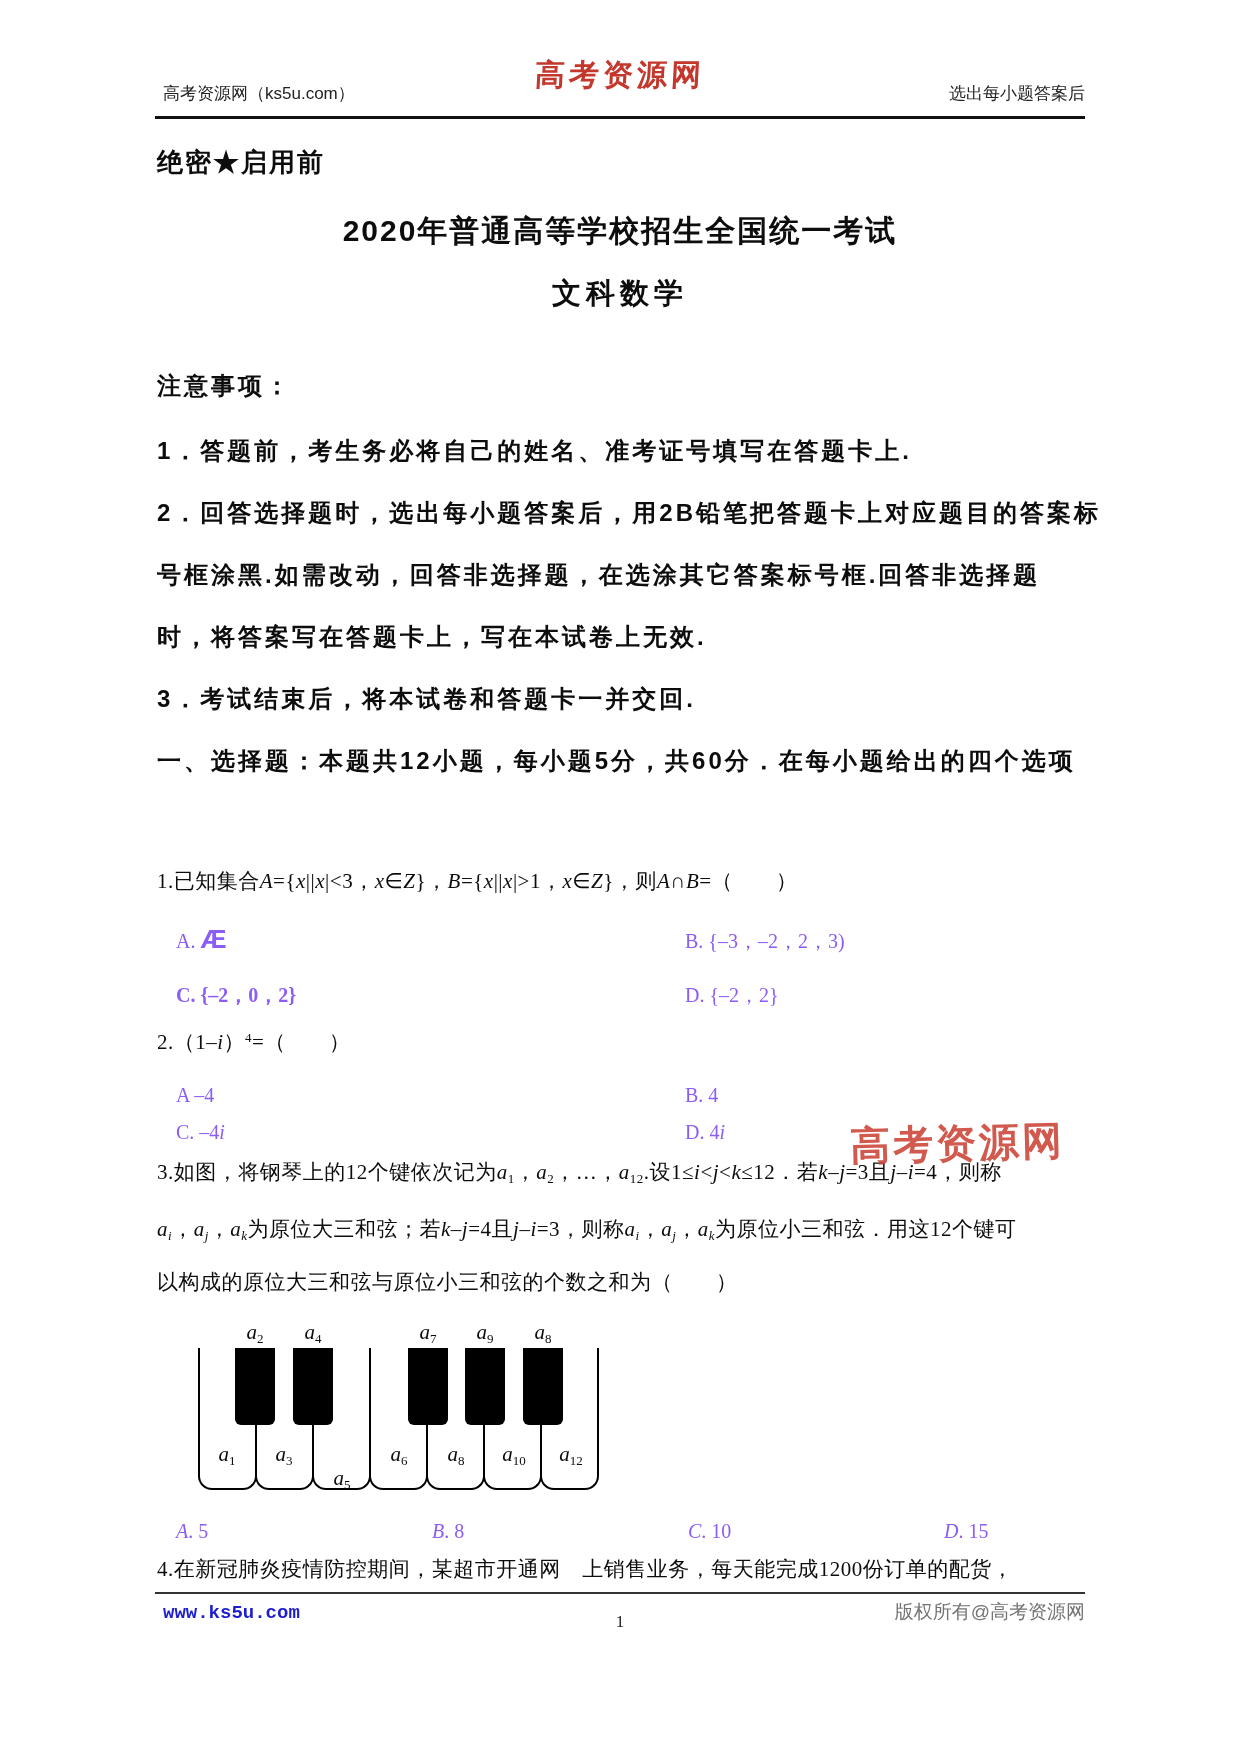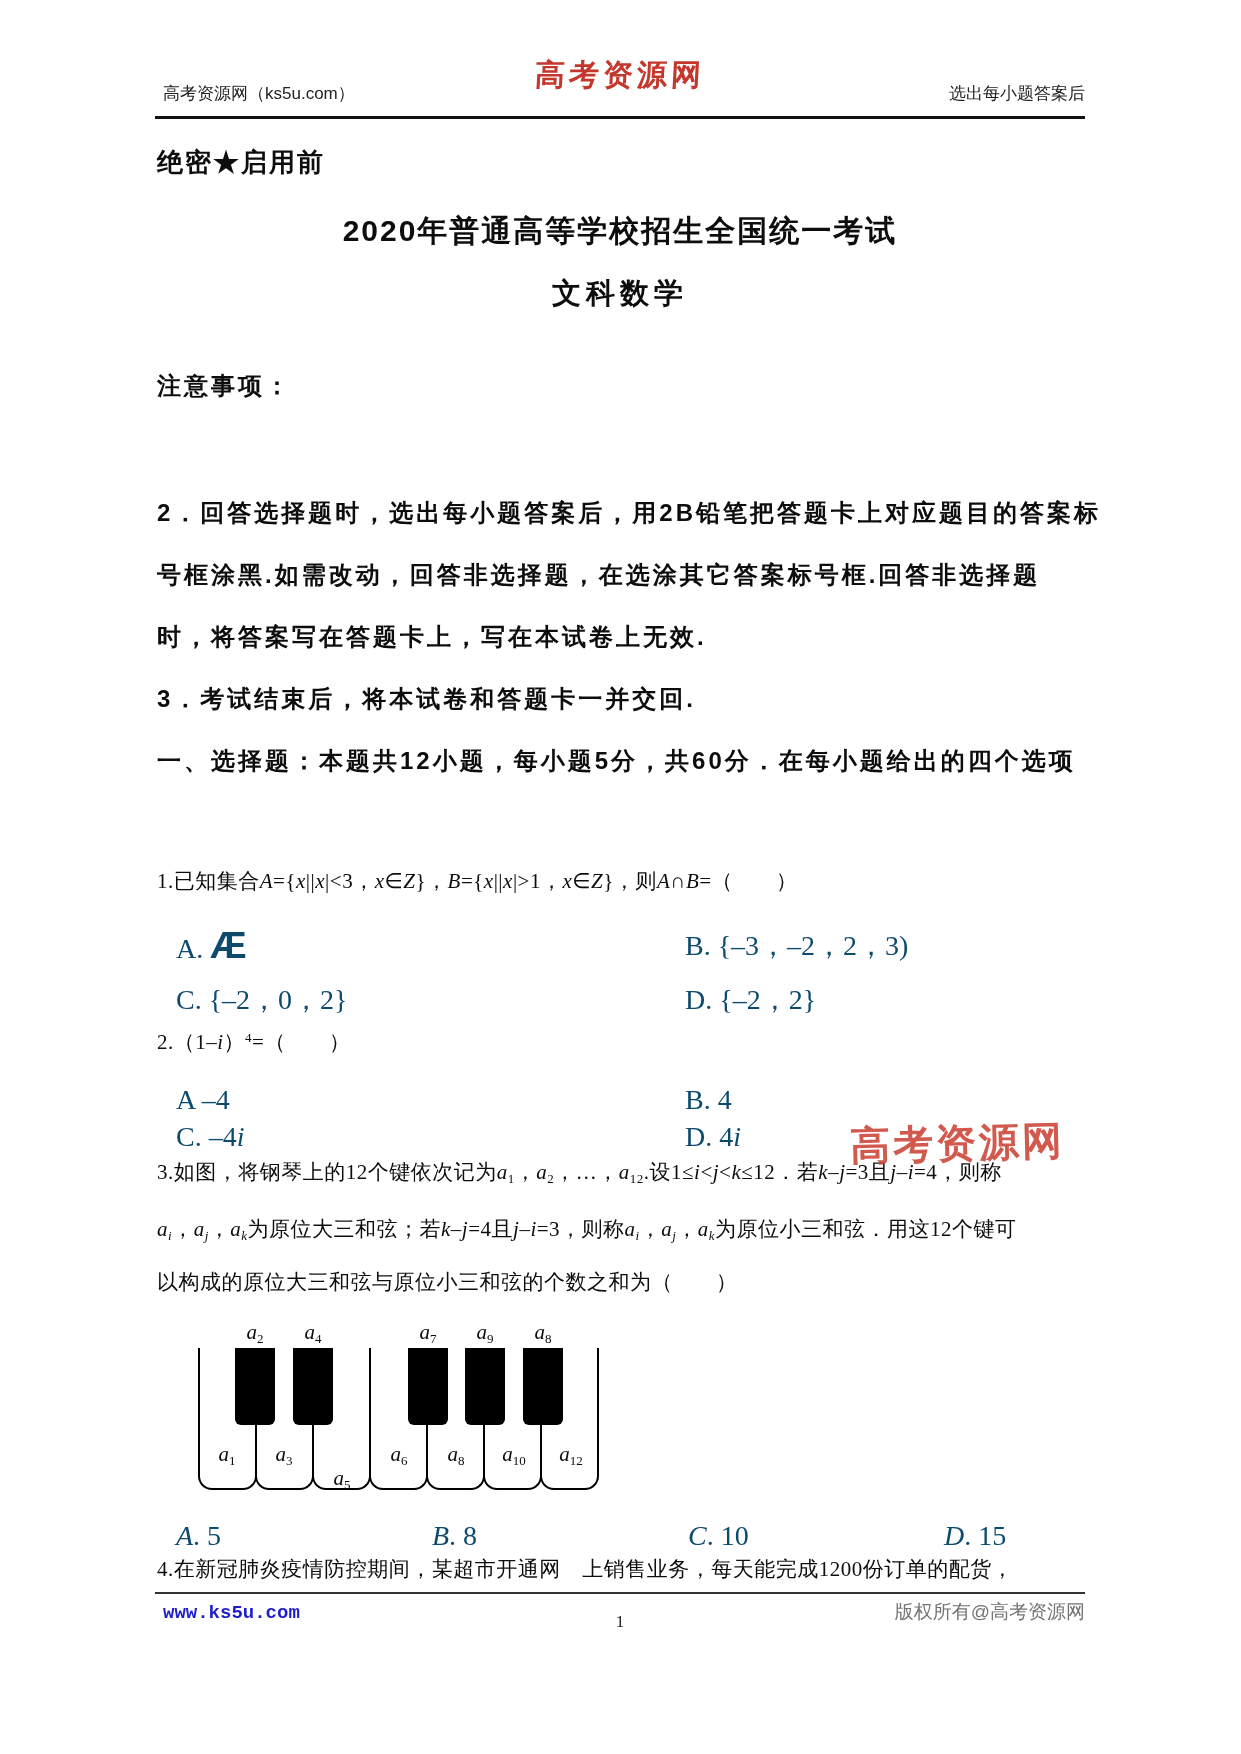--- a/index.html
+++ b/index.html
@@ -16,21 +16,21 @@
   .line{position:absolute;white-space:nowrap;line-height:1.15;}
   .center{left:155px;width:930px;text-align:center;}
   .hdr-small{font-family:"Liberation Sans",sans-serif;font-size:17px;color:#222;}
   .logo{font-family:"Liberation Serif",serif;font-weight:bold;font-size:30px;letter-spacing:4px;color:#c4372c;transform:skewX(-3deg);}
   .rule{position:absolute;left:155px;width:930px;background:#111;}
   .cn-bold{font-family:"Liberation Sans",sans-serif;font-weight:bold;font-size:24px;letter-spacing:3px;color:#0d0d0d;}
   .title{font-family:"Liberation Sans",sans-serif;font-weight:bold;font-size:30px;letter-spacing:2px;color:#0d0d0d;}
   .subject{font-family:"Liberation Sans",sans-serif;font-weight:bold;font-size:29px;letter-spacing:5px;color:#0d0d0d;}
   .secret{font-family:"Liberation Sans",sans-serif;font-weight:bold;font-size:26px;letter-spacing:2px;color:#0d0d0d;}
   .qtext{font-family:"Liberation Serif",serif;font-size:21px;letter-spacing:0.5px;color:#0d0d0d;}
-  .opt{font-family:"Liberation Serif",serif;font-size:28px;color:#0c4a6e;}
+  .opt{font-family:"Liberation Serif",serif;font-size:20px;color:#8b5cf6;}
   .run-i{font-style:italic;}
   .run-sub{font-size:0.62em;vertical-align:-0.3em;}
   .run-isub{font-style:italic;font-size:0.62em;vertical-align:-0.3em;}
   .run-sup{font-size:0.62em;vertical-align:0.55em;}
   .run-big{font-weight:bold;font-size:1.3em;font-family:"Liberation Sans",sans-serif;}
   .watermark{
     position:absolute;left:850px;top:1116px;
     font-family:"Liberation Serif",serif;font-weight:bold;
     font-size:40px;letter-spacing:3px;color:#cb4336;opacity:0.88;
     transform:rotate(-1.5deg);z-index:5;
@@ -59,31 +59,32 @@
   <div class="line hdr-small" style="left:163px;top:84px;">高考资源网（ks5u.com）</div>
   <div class="line center" style="top:58px;"><span class="logo" style="display:inline-block;">高考资源网</span></div>
   <div class="line hdr-small" style="left:155px;width:930px;text-align:right;top:84px;">选出每小题答案后</div>
   <div class="rule" style="top:116px;height:3px;"></div>
 
   <div class="line secret" style="left:157px;top:148px;">绝密★启用前</div>
   <div class="line center title" style="top:214px;">2020年普通高等学校招生全国统一考试</div>
   <div class="line center subject" style="top:277px;">文科数学</div>
 
   <div class="line cn-bold" style="left:157px;top:372px;">注意事项：</div>
+  <div class="line cn-bold" style="left:157px;top:437px;">1．答题前，考生务必将自己的姓名、准考证号填写在答题卡上.</div>
   <div class="line cn-bold" style="left:157px;top:499px;">2．回答选择题时，选出每小题答案后，用2B铅笔把答题卡上对应题目的答案标</div>
   <div class="line cn-bold" style="left:157px;top:561px;">号框涂黑.如需改动，回答非选择题，在选涂其它答案标号框.回答非选择题</div>
   <div class="line cn-bold" style="left:157px;top:623px;">时，将答案写在答题卡上，写在本试卷上无效.</div>
   <div class="line cn-bold" style="left:157px;top:685px;">3．考试结束后，将本试卷和答题卡一并交回.</div>
 
   <div class="line cn-bold" style="left:157px;top:747px;">一、选择题：本题共12小题，每小题5分，共60分．在每小题给出的四个选项</div>
 
   <div class="line qtext" style="left:157px;top:869px;"><span>1.已知集合</span><span class="run-i">A</span><span>={</span><span class="run-i">x</span><span>||</span><span class="run-i">x</span><span>|&lt;3，</span><span class="run-i">x</span><span>∈</span><span class="run-i">Z</span><span>}，</span><span class="run-i">B</span><span>={</span><span class="run-i">x</span><span>||</span><span class="run-i">x</span><span>|&gt;1，</span><span class="run-i">x</span><span>∈</span><span class="run-i">Z</span><span>}，则</span><span class="run-i">A</span><span>∩</span><span class="run-i">B</span><span>=（　　）</span></div>
   <div class="line opt" style="left:176px;top:925px;"><span>A. </span><span class="run-big">Æ</span></div>
   <div class="line opt" style="left:685px;top:930px;"><span>B. {–3，–2，2，3)</span></div>
-  <div class="line opt" style="left:176px;top:984px;"><span>C. {–2，0，2}</span></div>
+  <div class="line opt" style="left:176px;top:984px;font-weight:bold;"><span>C. {–2，0，2}</span></div>
   <div class="line opt" style="left:685px;top:984px;"><span>D. {–2，2}</span></div>
 
   <div class="line qtext" style="left:157px;top:1030px;"><span>2.（1–</span><span class="run-i">i</span><span>）</span><span class="run-sup">4</span><span>=（　　）</span></div>
   <div class="line opt" style="left:176px;top:1084px;"><span>A –4</span></div>
   <div class="line opt" style="left:685px;top:1084px;"><span>B. 4</span></div>
   <div class="line opt" style="left:176px;top:1121px;"><span>C. –4</span><span class="run-i">i</span></div>
   <div class="line opt" style="left:685px;top:1121px;"><span>D. 4</span><span class="run-i">i</span></div>
 
   <div class="watermark">高考资源网</div>
 

